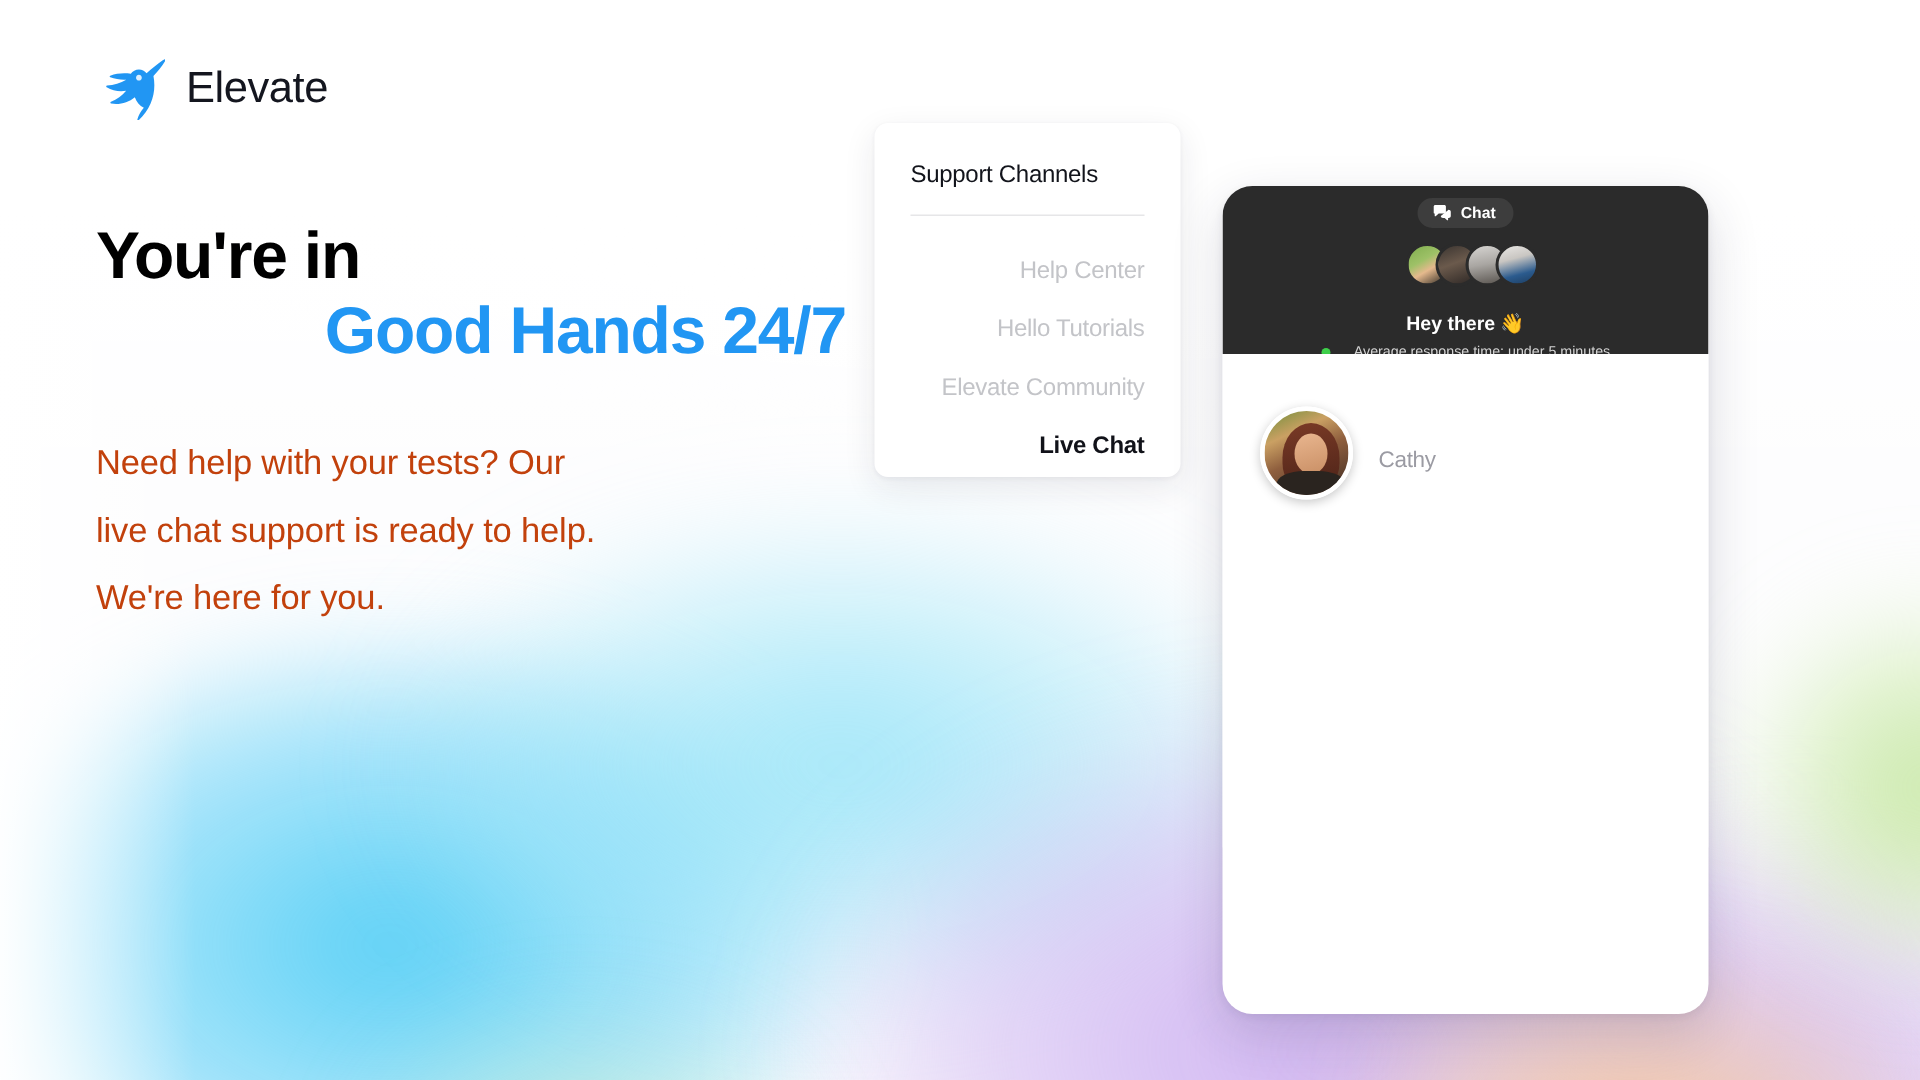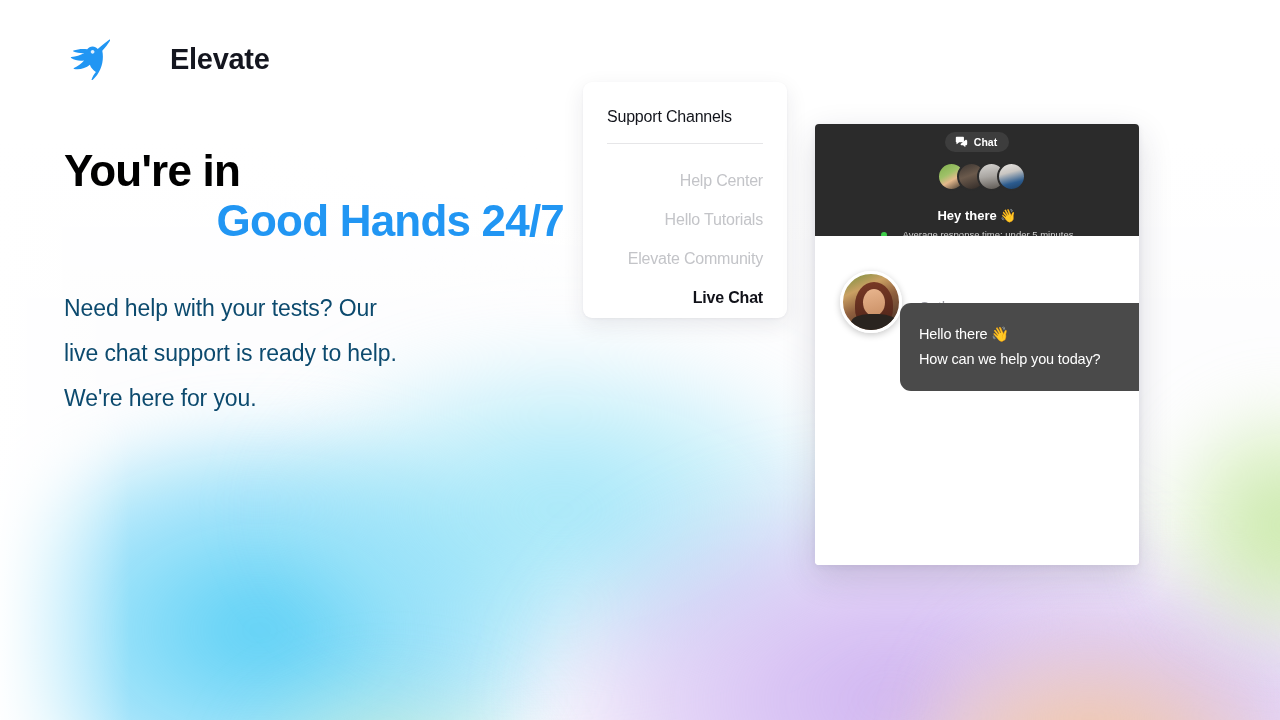--- a/index.html
+++ b/index.html
@@ -80,35 +80,34 @@
     background:linear-gradient(to right, rgba(255,255,255,0.95), rgba(255,255,255,0));
   }
 
   
   .brand {
     position:absolute; left:64px; top:38px;
     display:flex; align-items:center; gap:14px;
   }
   .brand-logo { width:46px; height:42px; display:block; }
   .brand-name {
-    font-size:29px; font-weight:bold; color:#14161f;
+    font-size:29px; font-weight:normal; color:#14161f;
     letter-spacing:-0.3px;
-    margin-left:46px;
   }
 
   
   .hero { position:absolute; left:64px; top:146px; width:500px; }
   .hero-line {
     font-size:44px; font-weight:bold; line-height:50px;
     letter-spacing:-0.8px; color:#000000;
   }
   .hero-line.accent { color:#2196f3;text-align:right; }
   .hero-sub {
     margin-top:40px;
-    font-size:23px; line-height:45px; color:#0c4a6e;
+    font-size:23px; line-height:45px; color:#c2410c;
     letter-spacing:-0.1px;
   }
 
   
   .support-card {
     position:absolute; left:583px; top:82px;
     width:204px; height:236px;
     background:#ffffff; border-radius:9px;
     box-shadow:0 7px 22px rgba(32,38,60,0.09), 0 1px 3px rgba(32,38,60,0.05);
     padding:26px 24px 0 24px;
@@ -123,22 +122,22 @@
   .support-list { margin-top:17px; }
   .support-item {
     font-size:16px; color:#c3c4c8; letter-spacing:-0.2px;
     padding:10px 0; line-height:19px;text-align:right;
   }
   .support-item.active { color:#111219; font-weight:bold; }
 
   
   .chat-widget {
     position:absolute; left:815px; top:124px;
-    width:324px; height:441px;
-    background:#ffffff; border-radius:4px;
+    width:324px; height:552px;
+    background:#ffffff; border-radius:20px;
     box-shadow:0 12px 34px rgba(40,38,70,0.16), 0 2px 6px rgba(40,38,70,0.07);
     overflow:hidden;
   }
   .chat-header {
     background:#2b2b2b; height:112px;
     display:flex; flex-direction:column; align-items:center;
     padding-top:8px;
   }
   .chat-pill {
     display:inline-flex; align-items:center; gap:6px;
@@ -289,21 +288,17 @@
     <div class="chat-body">
 
       <div class="msg-avatar">
         <div class="hair"></div>
         <div class="skin"></div>
         <div class="body"></div>
       </div>
 
       <div class="msg-name">Cathy</div>
 
-      <div class="msg-bubble">
-        <div class="msg-line">Hello there 👋</div>
-        <div class="msg-line">How can we help you today?</div>
-      </div>
 
     </div>
   </div>
 
 </div>
 
 </body></html>

